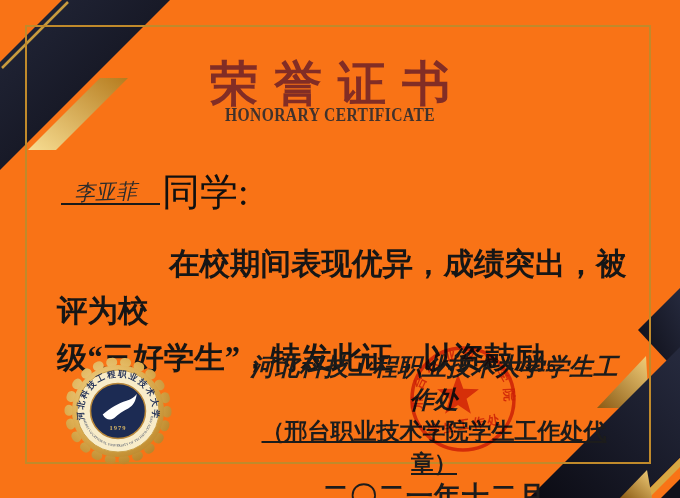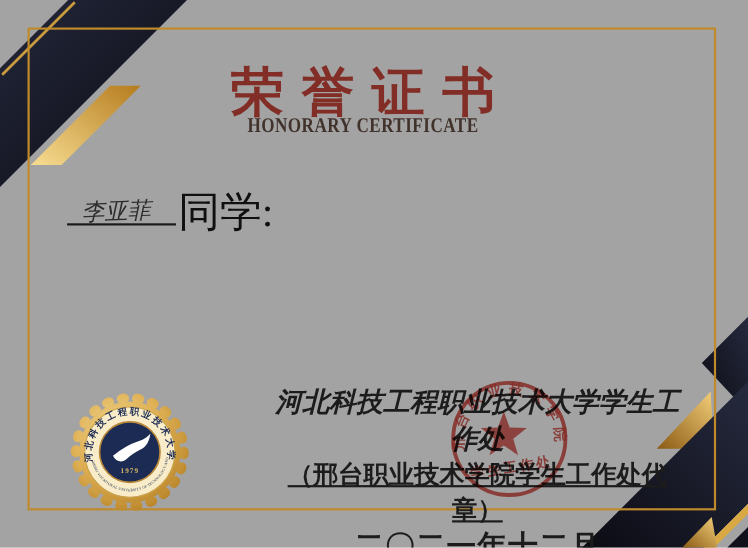--- a/index.html
+++ b/index.html
@@ -1,16 +1,16 @@
 <!DOCTYPE html>
 <html><head>
 <meta charset="utf-8">
 <style>
   html,body{margin:0;padding:0;background:#ffffff;}
-  .page{position:relative;width:680px;height:498px;background:#a3a3a3;overflow:hidden;
+  .page{position:relative;width:680px;height:498px;background:#f97316;overflow:hidden;
         font-family:"Liberation Serif","DejaVu Serif",serif;}
   svg.deco{position:absolute;left:0;top:0;z-index:1;}
   .frame{position:absolute;left:25px;top:25px;width:626px;height:439px;
          border:2.5px solid #c08a2b;box-sizing:border-box;z-index:2;}
   .content{position:absolute;left:0;top:0;width:680px;height:498px;z-index:3;}
   .title-cn{position:absolute;left:20px;top:52px;width:620px;text-align:center;
             font-size:48px;font-weight:700;color:#822d25;letter-spacing:16px;text-indent:16px;}
   .title-en{position:absolute;left:20px;top:104px;width:620px;text-align:center;
             font-size:19px;font-weight:700;color:#41322c;letter-spacing:.5px;
             transform:scaleX(.82);transform-origin:center;}
@@ -69,20 +69,24 @@
   <div class="frame"></div>
 
   <div class="content">
     <div class="title-cn">荣誉证书</div>
     <div class="title-en">HONORARY CERTIFICATE</div>
 
     <div class="underline"></div>
     <div class="name">李亚菲</div>
     <div class="salutation">同学:</div>
 
+    <div class="body-text">
+      <div class="body-line indent">在校期间表现优异，成绩突出，被评为校</div>
+      <div class="body-line">级“三好学生”，特发此证，以资鼓励。</div>
+    </div>
 
     <div class="issuer">
       <div class="issuer-line1">河北科技工程职业技术大学学生工作处</div>
       <div class="issuer-line2">（邢台职业技术学院学生工作处代章）</div>
       <div class="issuer-date">二〇二一年十二月</div>
     </div>
   </div>
 
   <svg class="emblem" width="112" height="112" viewBox="-56 -56 112 112">
     <defs>

